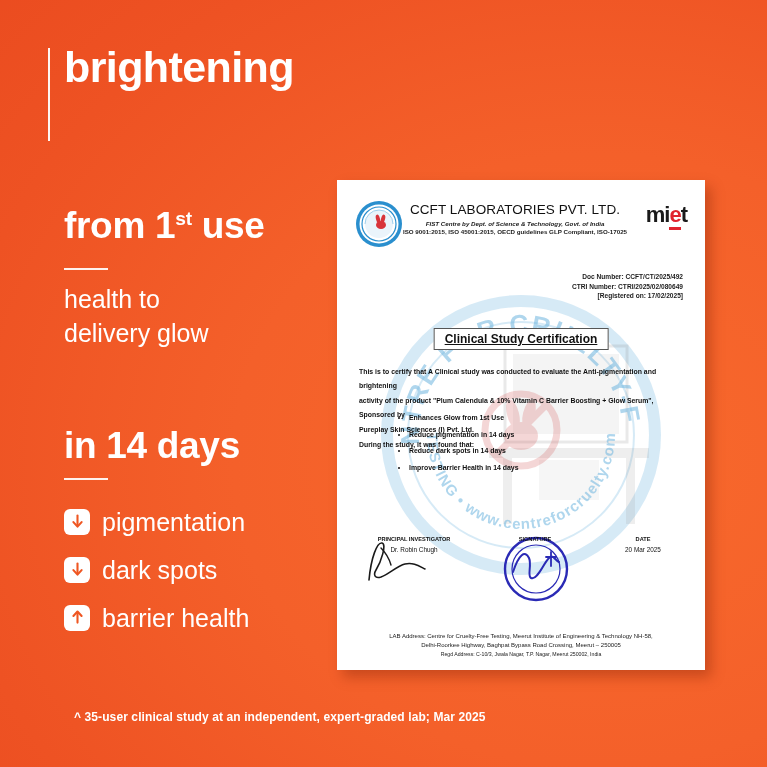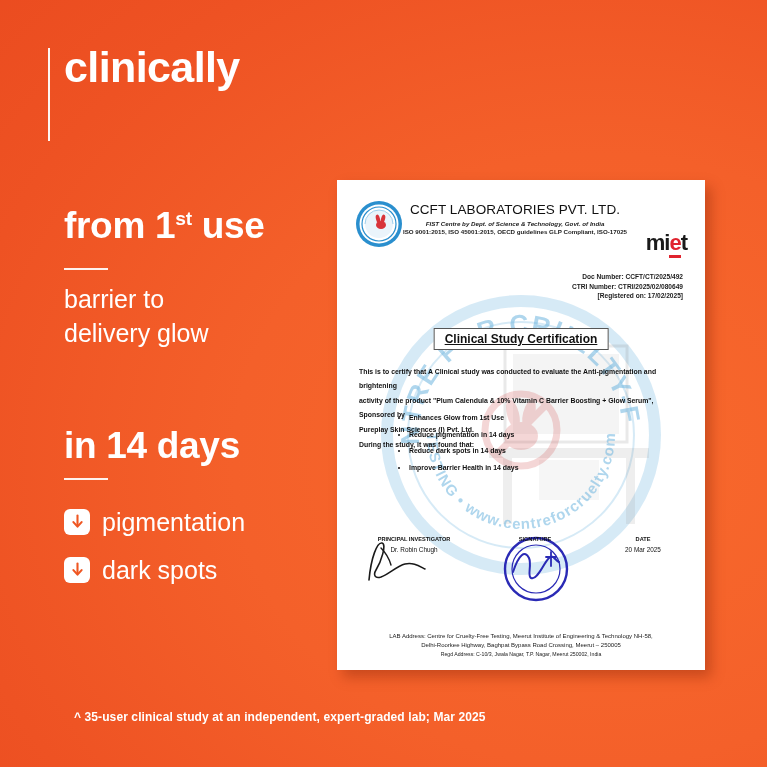--- a/index.html
+++ b/index.html
@@ -119,21 +119,20 @@
   .cert-title{
     font-size:13.5px;font-weight:normal;color:#111;letter-spacing:.1px;
     white-space:nowrap;
   }
   .cert-sub1{font-size:6.2px;color:#222;margin-top:3px;font-style:italic;font-weight:bold;}
   .cert-sub2{font-size:6.2px;color:#222;margin-top:1px;font-weight:bold;}
   .miet-logo{
     position:absolute;right:18px;top:6px;
     font-size:22px;font-weight:bold;letter-spacing:-1px;color:#1a1a1a;
     line-height:22px;
-    margin-top:28px;
   }
   .miet-logo .e{color:#e0232e;border-bottom:3px solid #e0232e;}
 
   .doc-block{
     position:absolute;right:22px;top:92px;text-align:right;
     font-size:6.6px;font-weight:bold;color:#1b1b1b;line-height:9.5px;
   }
 
   .cs-badge{
     position:absolute;left:50%;top:148px;transform:translateX(-50%);
@@ -180,29 +179,29 @@
   .lab-address .regd{font-size:5.2px;}
 </style>
 </head>
 <body>
 
 <div id="stage">
 
   <div class="accent-rule"></div>
 
   <div class="headline">
-    <div>clinically</div>
+    <div>brightening</div>
   </div>
 
   <div class="sub-head"><span>from 1</span><sup>st</sup><span> use</span></div>
 
   <div class="mini-rule r1"></div>
 
   <div class="sub-body">
-    <div>barrier to</div>
+    <div>health to</div>
     <div>delivery glow</div>
   </div>
 
   <div class="days-head">in 14 days</div>
   <div class="mini-rule r2"></div>
 
   <div class="benefits">
 
     <div class="benefit">
       <span class="b-icon">
@@ -217,20 +216,29 @@
     <div class="benefit">
       <span class="b-icon">
         <svg width="15" height="16" viewBox="0 0 15 16" aria-hidden="true">
           <path d="M7.5 1.5 V11.2" stroke="#ef5622" stroke-width="2.1" fill="none" stroke-linecap="round"></path>
           <path d="M3.4 8.1 L7.5 12.6 L11.6 8.1" stroke="#ef5622" stroke-width="2.1" fill="none" stroke-linecap="round" stroke-linejoin="round"></path>
         </svg>
       </span>
       <span class="b-label">dark spots</span>
     </div>
 
+    <div class="benefit">
+      <span class="b-icon">
+        <svg width="15" height="16" viewBox="0 0 15 16" aria-hidden="true">
+          <path d="M7.5 12.6 V2.9" stroke="#ef5622" stroke-width="2.1" fill="none" stroke-linecap="round"></path>
+          <path d="M3.4 6.0 L7.5 1.5 L11.6 6.0" stroke="#ef5622" stroke-width="2.1" fill="none" stroke-linecap="round" stroke-linejoin="round"></path>
+        </svg>
+      </span>
+      <span class="b-label">barrier health</span>
+    </div>
 
   </div>
 
   <div class="disclaimer">^ 35-user clinical study at an independent, expert-graded lab; Mar 2025</div>
 
   <div id="certificate">
     <div class="cert-inner">
 
       <div class="wm-circle"></div>
 

